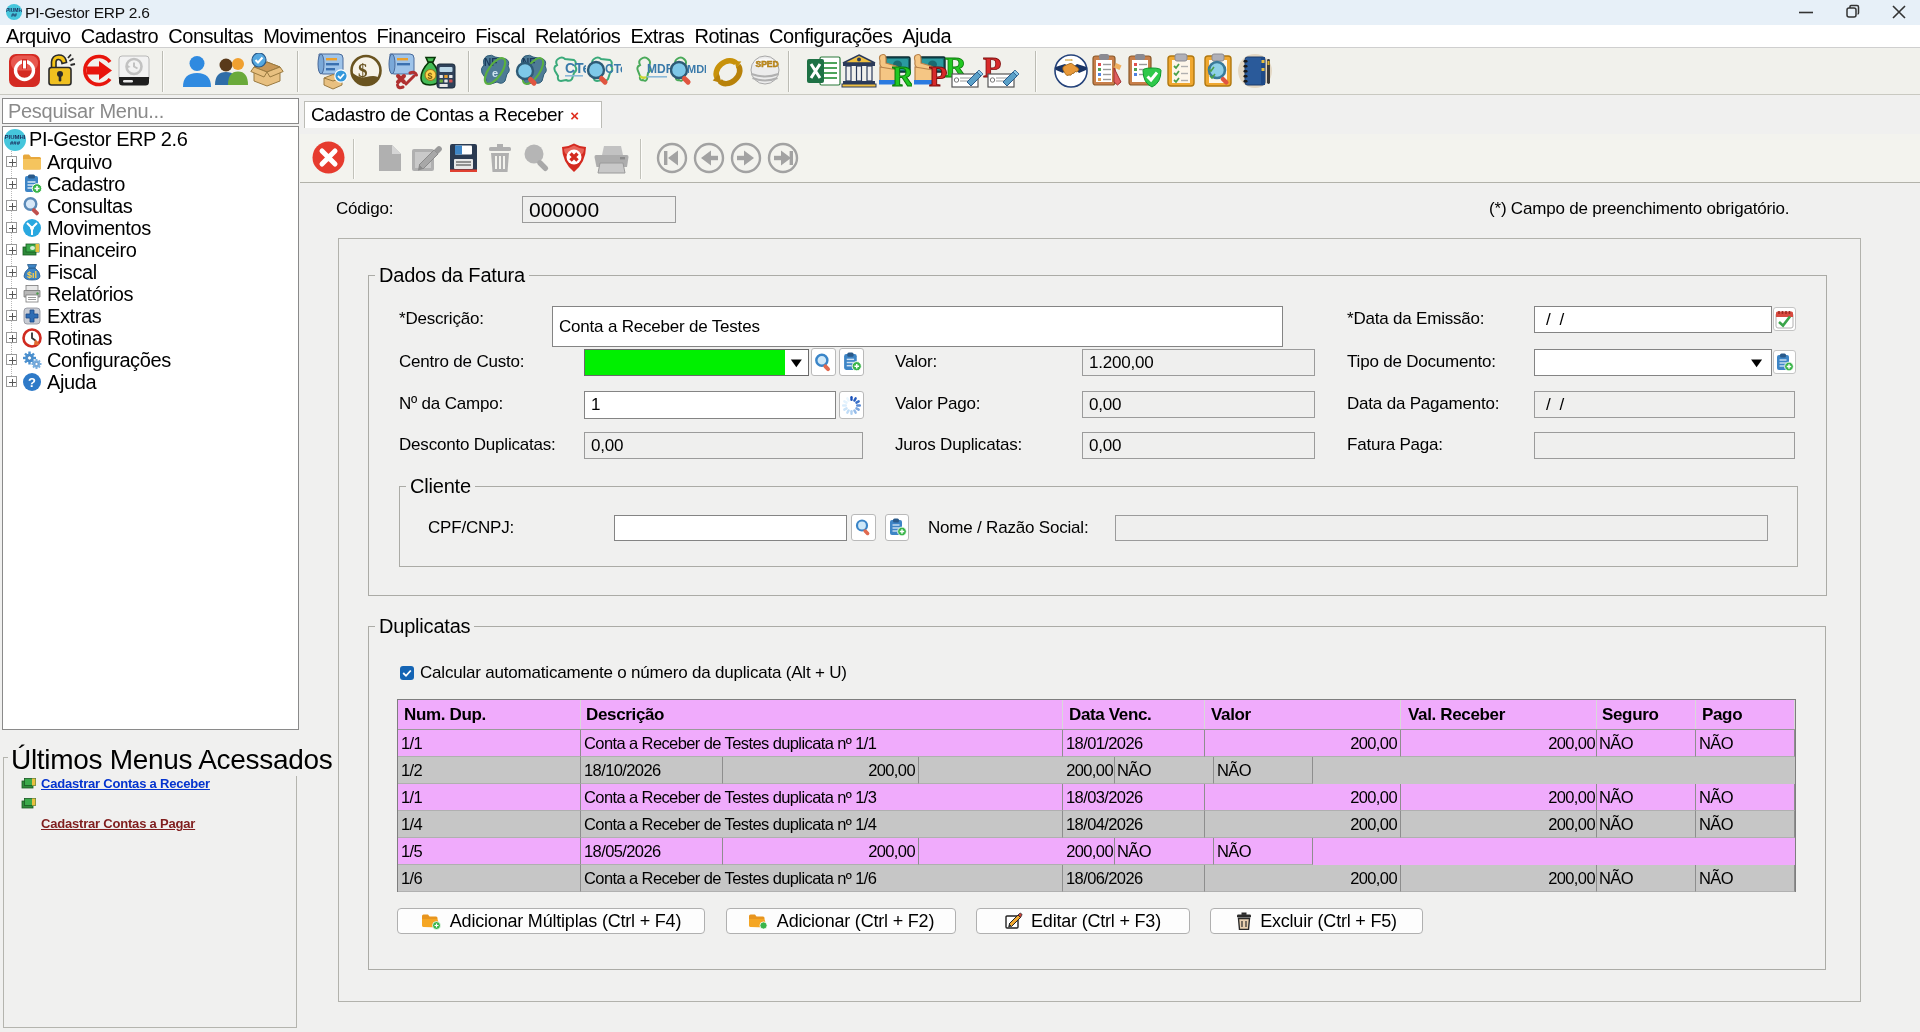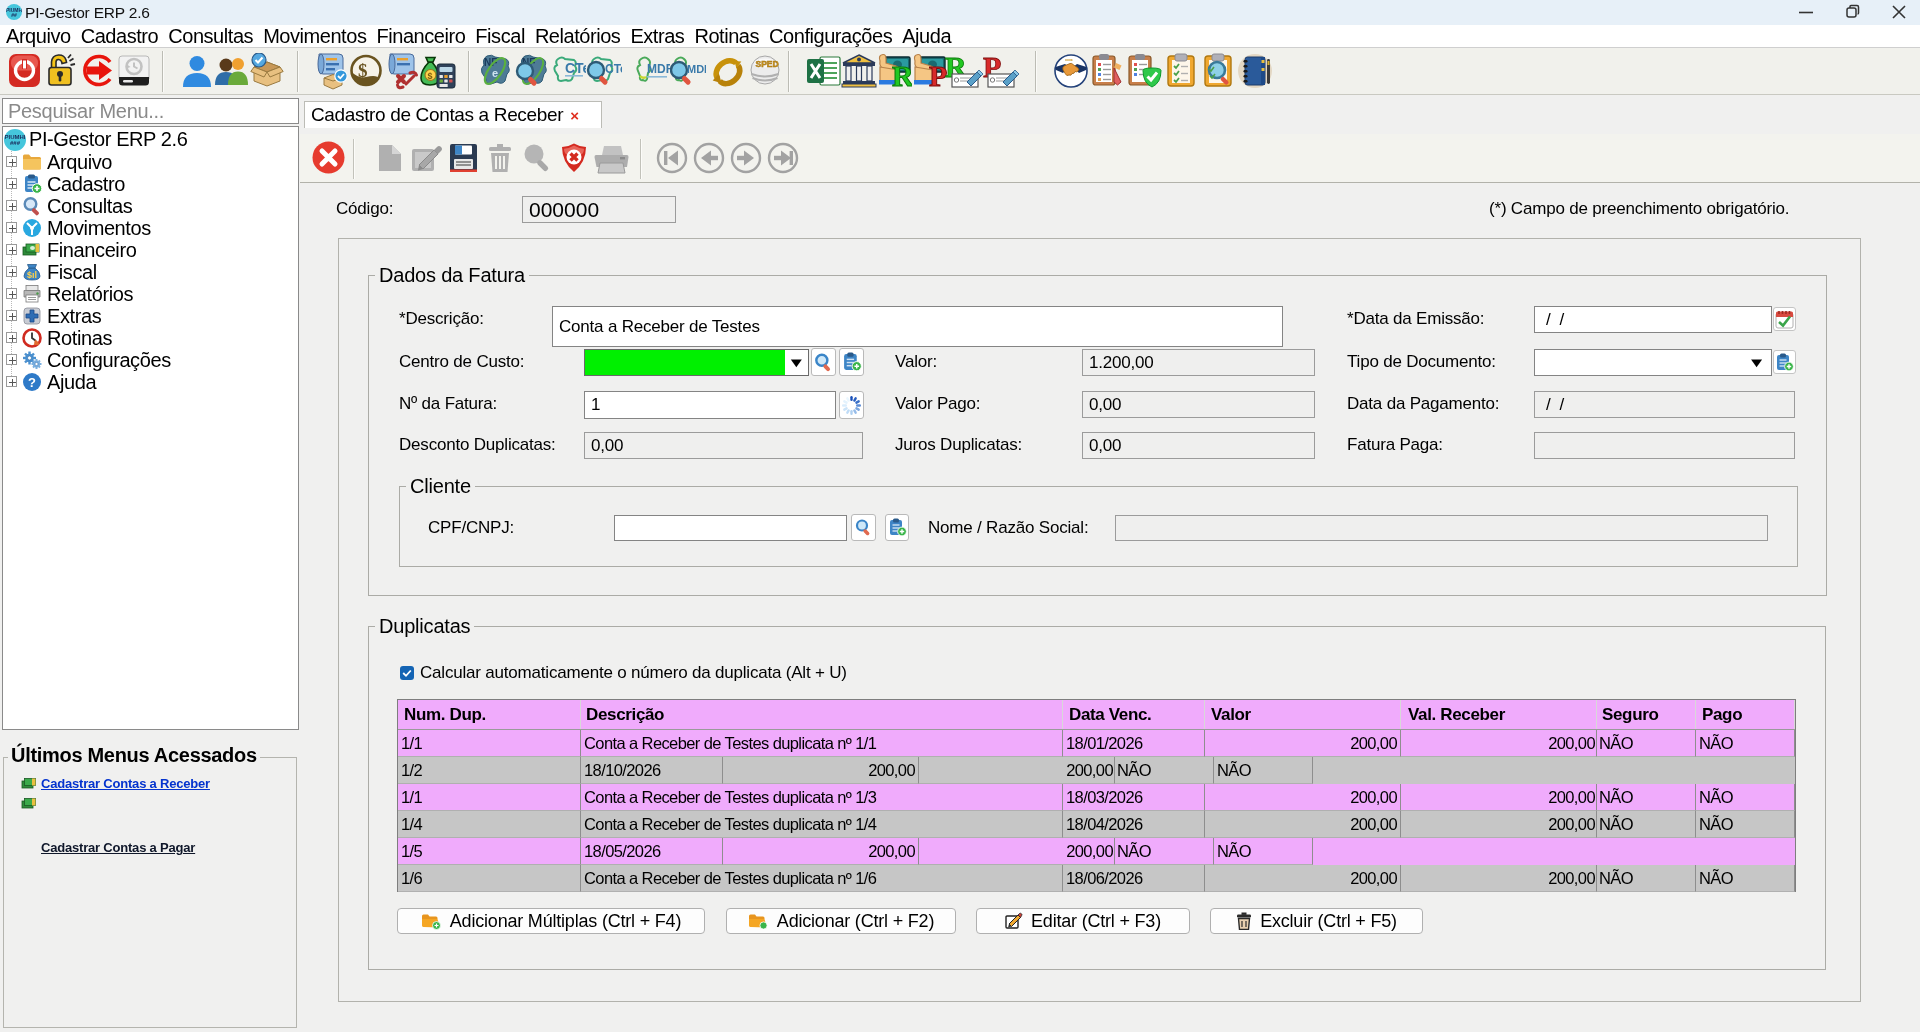--- a/index.html
+++ b/index.html
@@ -450,33 +450,33 @@
       </g>
     <circle cx="14.5" cy="14" r="1.6" fill="#fff"></circle>
   </g>
 </svg>
 <svg class="ab" style="left:22px;top:372px" width="20" height="20" viewBox="0 0 20 20">
   <circle cx="10" cy="10" r="9" fill="#2e7ac8"></circle>
   <text x="6" y="15" font-size="13" font-weight="bold" fill="#fff">?</text>
 </svg>
 
 <div class="ab" style="left:3px;top:757px;width:294px;height:271px;border:1px solid #b4b4ae"></div>
-<div class="ab" style="left:8px;top:744px;background:#f0f0ef;padding:0 3px;font-size:20px;font-weight:bold;letter-spacing:-0.3px;color:#000">Últimos Menus Acessados</div>
+<div class="ab" style="left:8px;top:744px;background:#f0f0ef;padding:0 3px;font-size:28px;font-weight:normal;letter-spacing:-0.3px;color:#000">Últimos Menus Acessados</div>
 <svg class="ab" style="left:21px;top:777px" width="17" height="14" viewBox="0 0 17 14">
   <rect x="1" y="4" width="11" height="7" fill="#2e8b3a" stroke="#1a5a22" stroke-width="0.8"></rect>
   <rect x="3.5" y="1.5" width="11" height="7" fill="#3aa94a" stroke="#1a5a22" stroke-width="0.8"></rect>
   <rect x="11" y="1.5" width="3.5" height="7" fill="#e8c040"></rect>
 </svg>
 <div class="ab" style="left:41px;top:776px;font-size:13px;font-weight:bold;color:#0433ce;text-decoration:underline;letter-spacing:-0.2px">Cadastrar Contas a Receber</div>
 <svg class="ab" style="left:21px;top:797px" width="17" height="14" viewBox="0 0 17 14">
   <rect x="1" y="4" width="11" height="7" fill="#2e8b3a" stroke="#1a5a22" stroke-width="0.8"></rect>
   <rect x="3.5" y="1.5" width="11" height="7" fill="#3aa94a" stroke="#1a5a22" stroke-width="0.8"></rect>
   <rect x="11" y="1.5" width="3.5" height="7" fill="#e8c040"></rect>
 </svg>
-<div class="ab" style="left:41px;top:840px;font-size:13px;font-weight:bold;color:#0f172a;text-decoration:underline;letter-spacing:-0.2px">Cadastrar Contas a Pagar</div>
+<div class="ab" style="left:41px;top:816px;font-size:13px;font-weight:bold;color:#7f1d1d;text-decoration:underline;letter-spacing:-0.2px">Cadastrar Contas a Pagar</div>
 
 <div class="ab" style="left:304px;top:101px;width:298px;height:27px;background:#fff;border:1px solid #bcbcb6;border-bottom:none;display:flex;align-items:center">
   <span style="margin-left:6px;font-size:19px;letter-spacing:-0.35px">Cadastro de Contas a Receber</span>
   <span style="margin-left:7px;font-size:15px;font-weight:bold;color:#e03020">×</span>
 </div>
 <div class="ab" style="left:300px;top:134px;width:1620px;height:49px;background:#f3f3ee;border-bottom:1px solid #b2b2aa"></div>
 <div class="ab" style="left:353px;top:139px;width:1px;height:40px;background:#c2c2ba;box-shadow:1px 0 0 #fcfcf9"></div>
 <div class="ab" style="left:640px;top:139px;width:1px;height:40px;background:#c2c2ba;box-shadow:1px 0 0 #fcfcf9"></div>
 <svg class="ab" style="left:312px;top:141px" width="33" height="33" viewBox="0 0 33 33">
   <circle cx="16.5" cy="16.5" r="16" fill="#e63b2e"></circle>
@@ -612,21 +612,21 @@
       <rect x="5" y="0.5" width="6" height="4" rx="1.5" fill="#2a5a8a"></rect>
       <g stroke="#cfe2f3" stroke-width="1.4">
         <line x1="4.5" y1="7" x2="11.5" y2="7"></line>
         <line x1="4.5" y1="10" x2="11.5" y2="10"></line>
         <line x1="4.5" y1="13" x2="9" y2="13"></line>
       </g>
       <circle cx="14" cy="13.5" r="4.4" fill="#3ab54a" stroke="#fff" stroke-width="0.9"></circle>
       <path d="M 11.8 13.5 L 16.2 13.5 M 14 11.3 L 14 15.7" stroke="#fff" stroke-width="1.4"></path>
     </svg>
   </div>
-<div class="lbl" style="left:399px;top:391px;height:26px">Nº da Fatura:</div>
+<div class="lbl" style="left:399px;top:391px;height:26px">Nº da Campo:</div>
 <div class="inp" style="left:584px;top:391px;width:252px;height:28px">1</div>
 <div class="sbtn" style="left:839px;top:391px;width:25px;height:28px">
     <svg width="21" height="21" viewBox="0 0 21 21">
       <g fill="#2a6ac8">
         <rect x="9.3" y="1" width="2.4" height="5" rx="1.2" fill="#1a50b8"></rect>
         <rect x="9.3" y="1" width="2.4" height="5" rx="1.2" transform="rotate(30 10.5 10.5)" fill="#2a60c0"></rect>
         <rect x="9.3" y="1" width="2.4" height="5" rx="1.2" transform="rotate(60 10.5 10.5)" fill="#3a70c8"></rect>
         <rect x="9.3" y="1" width="2.4" height="5" rx="1.2" transform="rotate(90 10.5 10.5)" fill="#4a80d0" opacity="0.9"></rect>
         <rect x="9.3" y="1" width="2.4" height="5" rx="1.2" transform="rotate(120 10.5 10.5)" fill="#5a90d8" opacity="0.8"></rect>
         <rect x="9.3" y="1" width="2.4" height="5" rx="1.2" transform="rotate(150 10.5 10.5)" fill="#6aa0e0" opacity="0.7"></rect>

